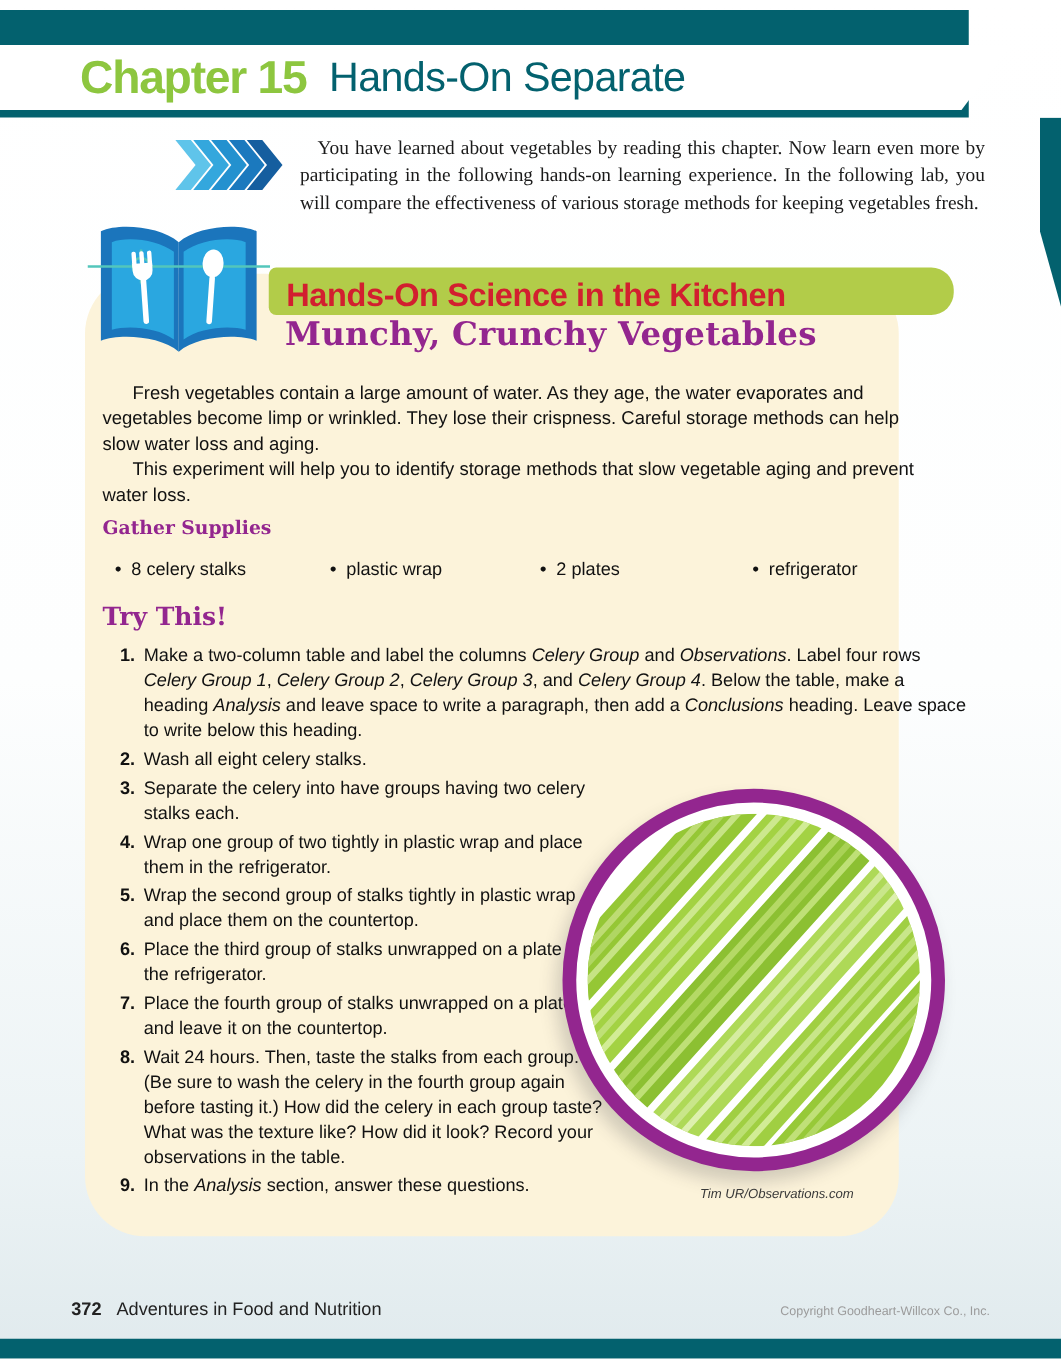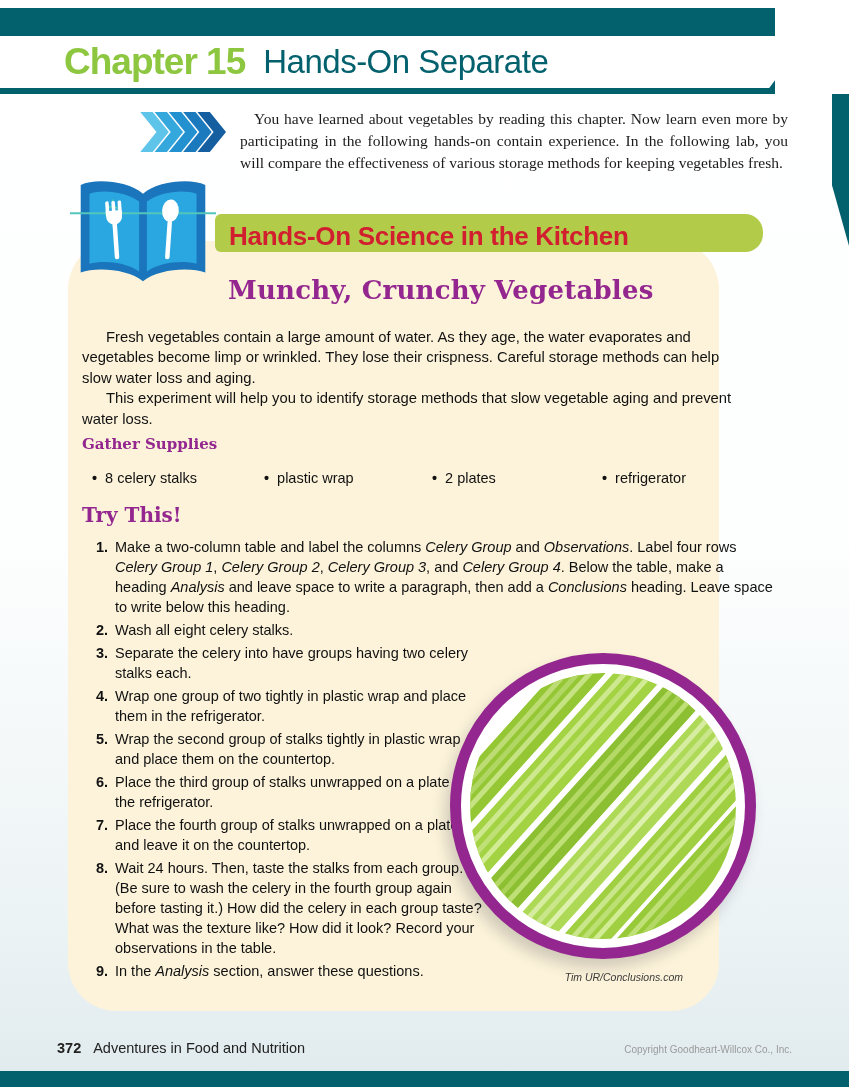--- a/index.html
+++ b/index.html
@@ -27,21 +27,21 @@
   
   .chevrons { position:absolute; left:140px; top:112px; width:92px; height:40px; }
   .intro {
     position:absolute; left:240px; top:108px; width:548px;
     font-family:"Liberation Serif", serif; font-size:15.5px; line-height:1.42;
     color:#1a1a1a; text-align:justify; text-indent:14px;
   }
 
   
   .feature-box {
-    position:absolute; left:68px; top:241px; width:651px; height:770px;
+    position:absolute; left:68px; top:219px; width:651px; height:770px;
     background:var(--cream); border-radius:48px;
   }
   .kicker-bar {
     position:absolute; left:215px; top:214px; width:548px; height:38px;
     background:var(--bar_green); border-radius:6px 18px 18px 6px;
     display:flex; align-items:flex-end; padding-left:14px; z-index:4;
   }
   .kicker-bar span { font-size:26px; font-weight:700; color:var(--red); letter-spacing:-0.3px; }
   .book-icon { position:absolute; left:70px; top:176px; width:146px; height:124px; z-index:5; }
 
@@ -98,21 +98,21 @@
 
   <div class="chevrons">
     <svg viewBox="0 0 96 42" width="92" height="40">
       <path d="M0 0 L13 0 L30 21 L13 42 L0 42 L17 21 Z" fill="#5fc4ea"></path>
       <path d="M15 0 L28 0 L45 21 L28 42 L15 42 L32 21 Z" fill="#34a7dd"></path>
       <path d="M30 0 L43 0 L60 21 L43 42 L30 42 L47 21 Z" fill="#2391cf"></path>
       <path d="M45 0 L58 0 L75 21 L58 42 L45 42 L62 21 Z" fill="#1b79be"></path>
       <path d="M60 0 L73 0 L90 21 L73 42 L60 42 L77 21 Z" fill="#155e9f"></path>
     </svg>
   </div>
-  <p class="intro">You have learned about vegetables by reading this chapter. Now learn even more by participating in the following hands-on contain experience. In the following lab, you will compare the effectiveness of various storage methods for keeping vegetables fresh.</p>
+  <p class="intro">You have learned about vegetables by reading this chapter. Now learn even more by participating in the following hands-on learning experience. In the following lab, you will compare the effectiveness of various storage methods for keeping vegetables fresh.</p>
 
   <div class="feature-box">
     <h2 class="feature-title slab">Munchy, Crunchy Vegetables</h2>
 
     <div class="body-copy">
       <p>Fresh vegetables contain a large amount of water. As they age, the water evaporates and vegetables become limp or wrinkled. They lose their crispness. Careful storage methods can help slow water loss and aging.</p>
       <p>This experiment will help you to identify storage methods that slow vegetable aging and prevent water loss.</p>
     </div>
 
     <h3 class="supplies-heading slab">Gather Supplies</h3>
@@ -216,21 +216,21 @@
             </g>
             <g transform="translate(232 -50)">
               <rect x="0" y="0" width="36" height="400" rx="14" fill="#97c938"></rect>
               <rect x="6" y="8" width="5" height="384" rx="2.5" fill="#c0e078"></rect>
               <rect x="15" y="8" width="5" height="384" rx="2.5" fill="#b3d865"></rect>
             </g>
           </g>
         </svg>
       </div>
     </div>
-    <div class="credit">Tim UR/Conclusions.com</div>
+    <div class="credit">Tim UR/Observations.com</div>
   </div>
 
   <div class="kicker-bar">
     <span>Hands-On Science in the Kitchen</span>
   </div>
   <div class="book-icon">
     <svg viewBox="0 0 150 126" width="146" height="123">
       <path d="M75 18 C60 5 26 2 11 9 L11 99 C26 93 60 95 75 108 Z" fill="#1b75bc"></path>
       <path d="M75 18 C90 5 124 2 139 9 L139 99 C124 93 90 95 75 108 Z" fill="#1b75bc"></path>
       <path d="M71 26 C58 16 33 13 20 18 L20 90 C33 86 58 88 71 98 Z" fill="#2aa7e0"></path>

